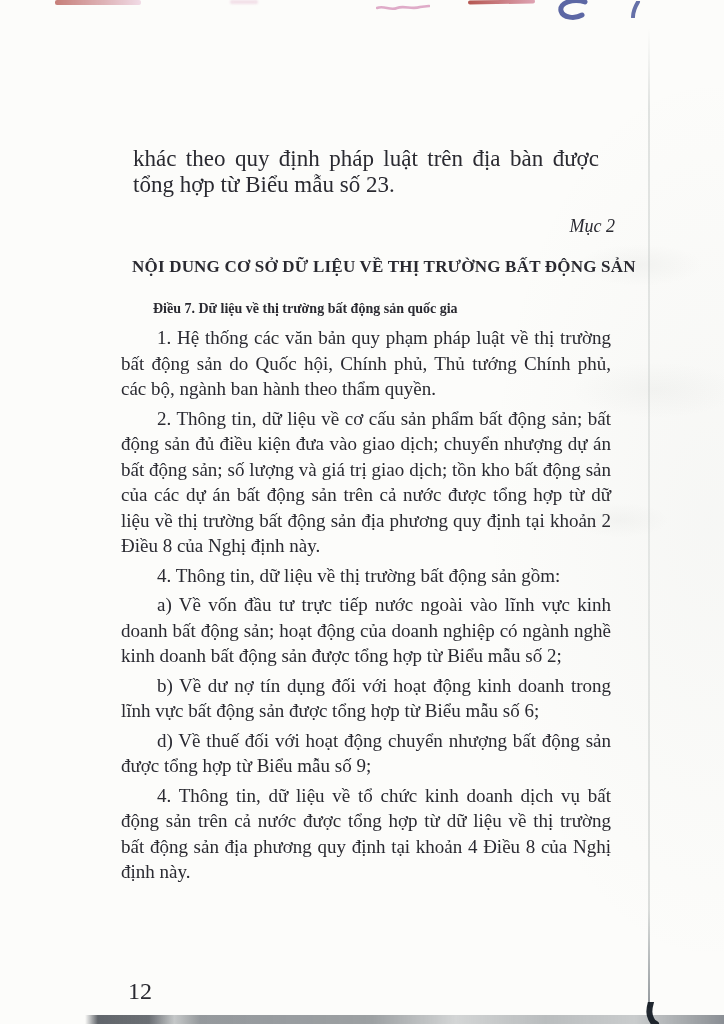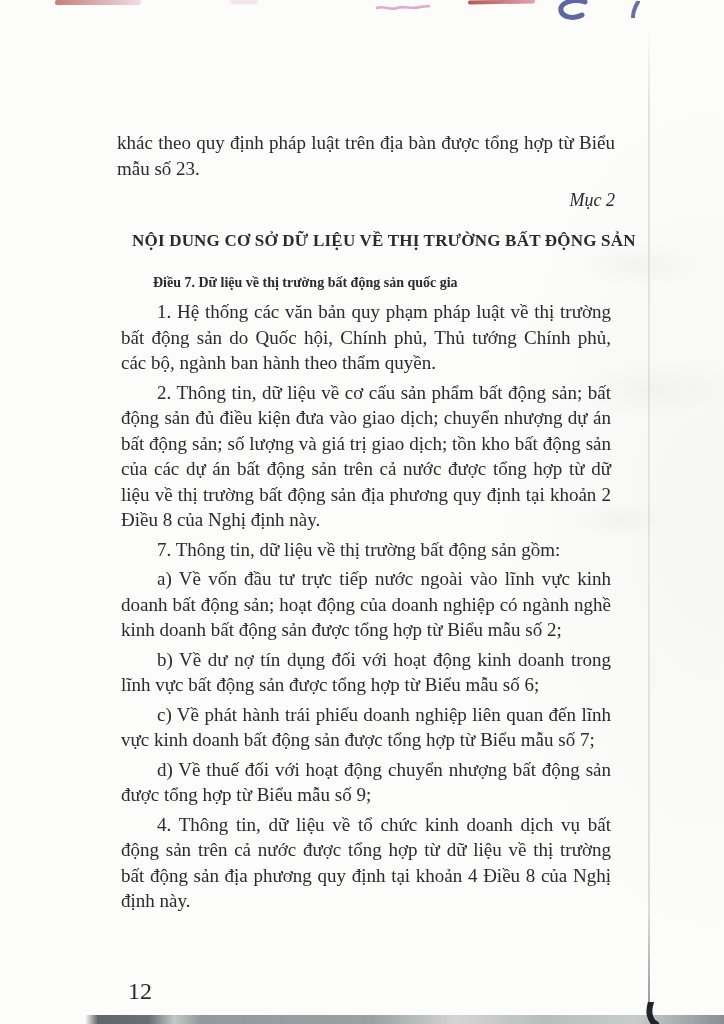--- a/index.html
+++ b/index.html
@@ -20,22 +20,22 @@
       radial-gradient(70px 25px at 620px 520px, rgba(120,125,120,.05), transparent 70%),
       radial-gradient(300px 600px at 710px 520px, rgba(140,150,148,.05), transparent 75%),
       #fcfcfa;
   }
 
   
   .content {
     position:absolute; left:117px; top:130px; width:498px;
   }
   .cont-text {
-    margin:0;
-    font-size:19px; line-height:25.5px;
+    margin:16px;
+    font-size:23px; line-height:25.5px;
     text-align:justify;
   }
   .section-label {
     margin:6px 0 0;
     text-align:right;
     font-style:italic;
     font-size:18px; line-height:26px;
   }
   .section-title {
     margin:15px;
@@ -149,22 +149,21 @@
     <p class="cont-text">khác theo quy định pháp luật trên địa bàn được tổng hợp từ Biểu mẫu số 23.</p>
 
     <p class="section-label">Mục 2</p>
 
     <p class="section-title">NỘI DUNG CƠ SỞ DỮ LIỆU VỀ THỊ TRƯỜNG BẤT ĐỘNG SẢN</p>
 
     <p class="article-heading">Điều 7. Dữ liệu về thị trường bất động sản quốc gia</p>
 
     <p class="clause first">1. Hệ thống các văn bản quy phạm pháp luật về thị trường bất động sản do Quốc hội, Chính phủ, Thủ tướng Chính phủ, các bộ, ngành ban hành theo thẩm quyền.</p>
     <p class="clause">2. Thông tin, dữ liệu về cơ cấu sản phẩm bất động sản; bất động sản đủ điều kiện đưa vào giao dịch; chuyển nhượng dự án bất động sản; số lượng và giá trị giao dịch; tồn kho bất động sản của các dự án bất động sản trên cả nước được tổng hợp từ dữ liệu về thị trường bất động sản địa phương quy định tại khoản 2 Điều 8 của Nghị định này.</p>
-    <p class="clause">7. Thông tin, dữ liệu về thị trường bất động sản gồm:</p>
+    <p class="clause">4. Thông tin, dữ liệu về thị trường bất động sản gồm:</p>
     <p class="clause">a) Về vốn đầu tư trực tiếp nước ngoài vào lĩnh vực kinh doanh bất động sản; hoạt động của doanh nghiệp có ngành nghề kinh doanh bất động sản được tổng hợp từ Biểu mẫu số 2;</p>
     <p class="clause">b) Về dư nợ tín dụng đối với hoạt động kinh doanh trong lĩnh vực bất động sản được tổng hợp từ Biểu mẫu số 6;</p>
-    <p class="clause">c) Về phát hành trái phiếu doanh nghiệp liên quan đến lĩnh vực kinh doanh bất động sản được tổng hợp từ Biểu mẫu số 7;</p>
     <p class="clause">d) Về thuế đối với hoạt động chuyển nhượng bất động sản được tổng hợp từ Biểu mẫu số 9;</p>
     <p class="clause">4. Thông tin, dữ liệu về tổ chức kinh doanh dịch vụ bất động sản trên cả nước được tổng hợp từ dữ liệu về thị trường bất động sản địa phương quy định tại khoản 4 Điều 8 của Nghị định này.</p>
   </div>
 
   <div class="page-number">12</div>
 </div>
 
 </body></html>

